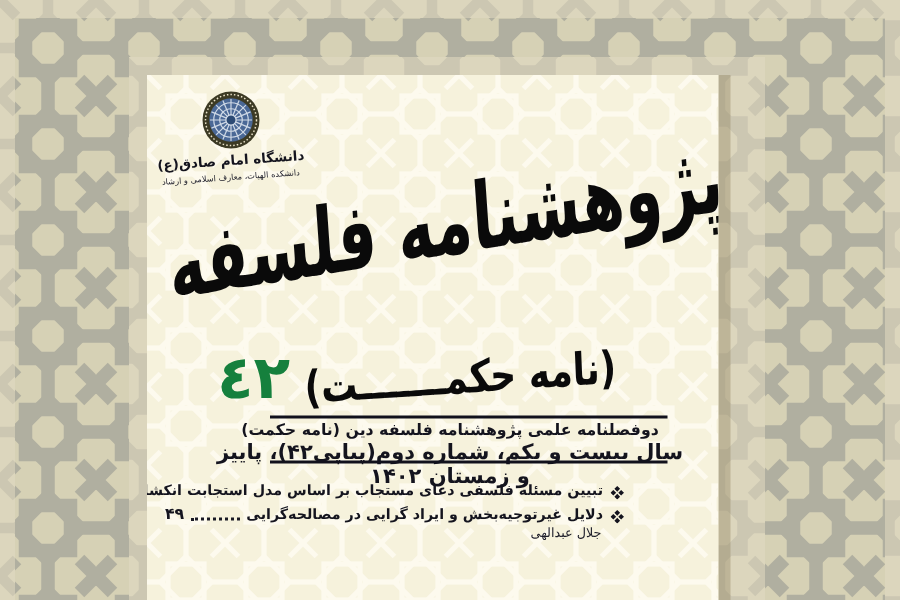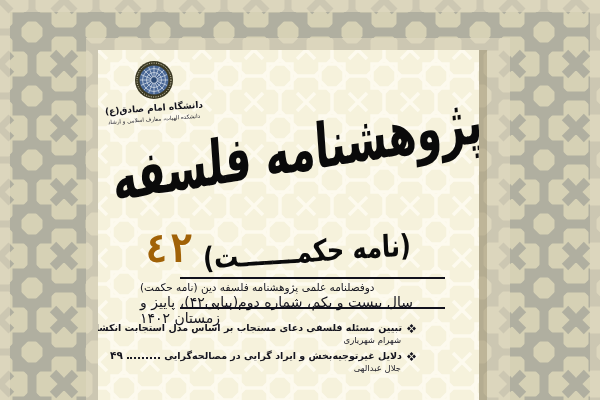--- a/index.html
+++ b/index.html
@@ -24,26 +24,26 @@
     font-size:40px;font-weight:bold;color:#0a0a0a;direction:rtl;
     transform:scale(1.02,1.55) rotate(-6deg);transform-origin:center;
     white-space:nowrap;
   }
   
   .cartouche{
     position:absolute;left:30px;top:182px;width:300px;direction:rtl;
     display:flex;align-items:center;justify-content:center;gap:10px;
   }
   .calli{font-size:24px;font-weight:bold;transform:scale(1,1.25) rotate(-3deg);white-space:nowrap;color:#0a0a0a;}
-  .issue-num{font-size:40px;font-weight:bold;line-height:40px;color:#a16207;font-family:Liberation Mono, monospace;}
+  .issue-num{font-size:40px;font-weight:bold;line-height:40px;color:#15803d;}
   
   .rule{position:absolute;left:82px;width:265px;height:2px;background:#11111c;}
   .rule-top{top:227px;}
   .rule-bottom{top:257px;}
-  .subtitle{position:absolute;left:42px;width:320px;text-align:left;direction:rtl;font-weight:normal;}
+  .subtitle{position:absolute;left:42px;width:320px;text-align:center;direction:rtl;font-weight:bold;}
   .subtitle-1{top:231px;font-size:10.5px;}
   .subtitle-2{top:244px;font-size:14px;}
   
   .toc{position:absolute;left:12px;top:268px;width:306px;direction:rtl;}
   .toc-title-row{display:flex;align-items:flex-end;margin-top:3px;}
   .toc-bullet{flex:0 0 auto;margin-left:5px;margin-bottom:1px;}
   .toc-title{flex:0 1 auto;font-size:9.5px;font-weight:bold;white-space:nowrap;line-height:13px;}
   .dots{flex:1 1 12px;border-bottom:2px dotted #191924;margin:0 4px 3px 4px;min-width:10px;}
   .toc-page{flex:0 0 auto;font-size:10.5px;font-weight:bold;line-height:13px;text-align:center;}
   .toc-authors{font-size:8.5px;padding-right:15px;line-height:12px;margin-bottom:2px;color:#1c1c28;}
@@ -157,21 +157,20 @@
           <div class="toc-title-row">
             <svg class="toc-bullet" width="9" height="9" viewBox="0 0 9 9">
                 <path fill="#14141e" d="M4.5 0L6.4 1.9 4.5 3.8 2.6 1.9Z M0 4.5L1.9 2.6 3.8 4.5 1.9 6.4Z M9 4.5L7.1 2.6 5.2 4.5 7.1 6.4Z M4.5 9L2.6 7.1 4.5 5.2 6.4 7.1Z"></path>
               </svg>
             <span class="toc-title">تبیین مسئله فلسفی دعای مستجاب بر اساس مدل استجابت انکشافی</span>
 
           </div>
         </div>
 
         <div>
-          <div class="toc-authors">شهرام شهریاری</div>
         </div>
 
         <div>
           <div class="toc-title-row">
             <svg class="toc-bullet" width="9" height="9" viewBox="0 0 9 9">
                 <path fill="#14141e" d="M4.5 0L6.4 1.9 4.5 3.8 2.6 1.9Z M0 4.5L1.9 2.6 3.8 4.5 1.9 6.4Z M9 4.5L7.1 2.6 5.2 4.5 7.1 6.4Z M4.5 9L2.6 7.1 4.5 5.2 6.4 7.1Z"></path>
               </svg>
             <span class="toc-title">دلایل غیرتوجیه‌بخش و ایراد گرایی در مصالحه‌گرایی</span>
             <span class="dots"></span>
             <span class="toc-page">۴۹</span>

